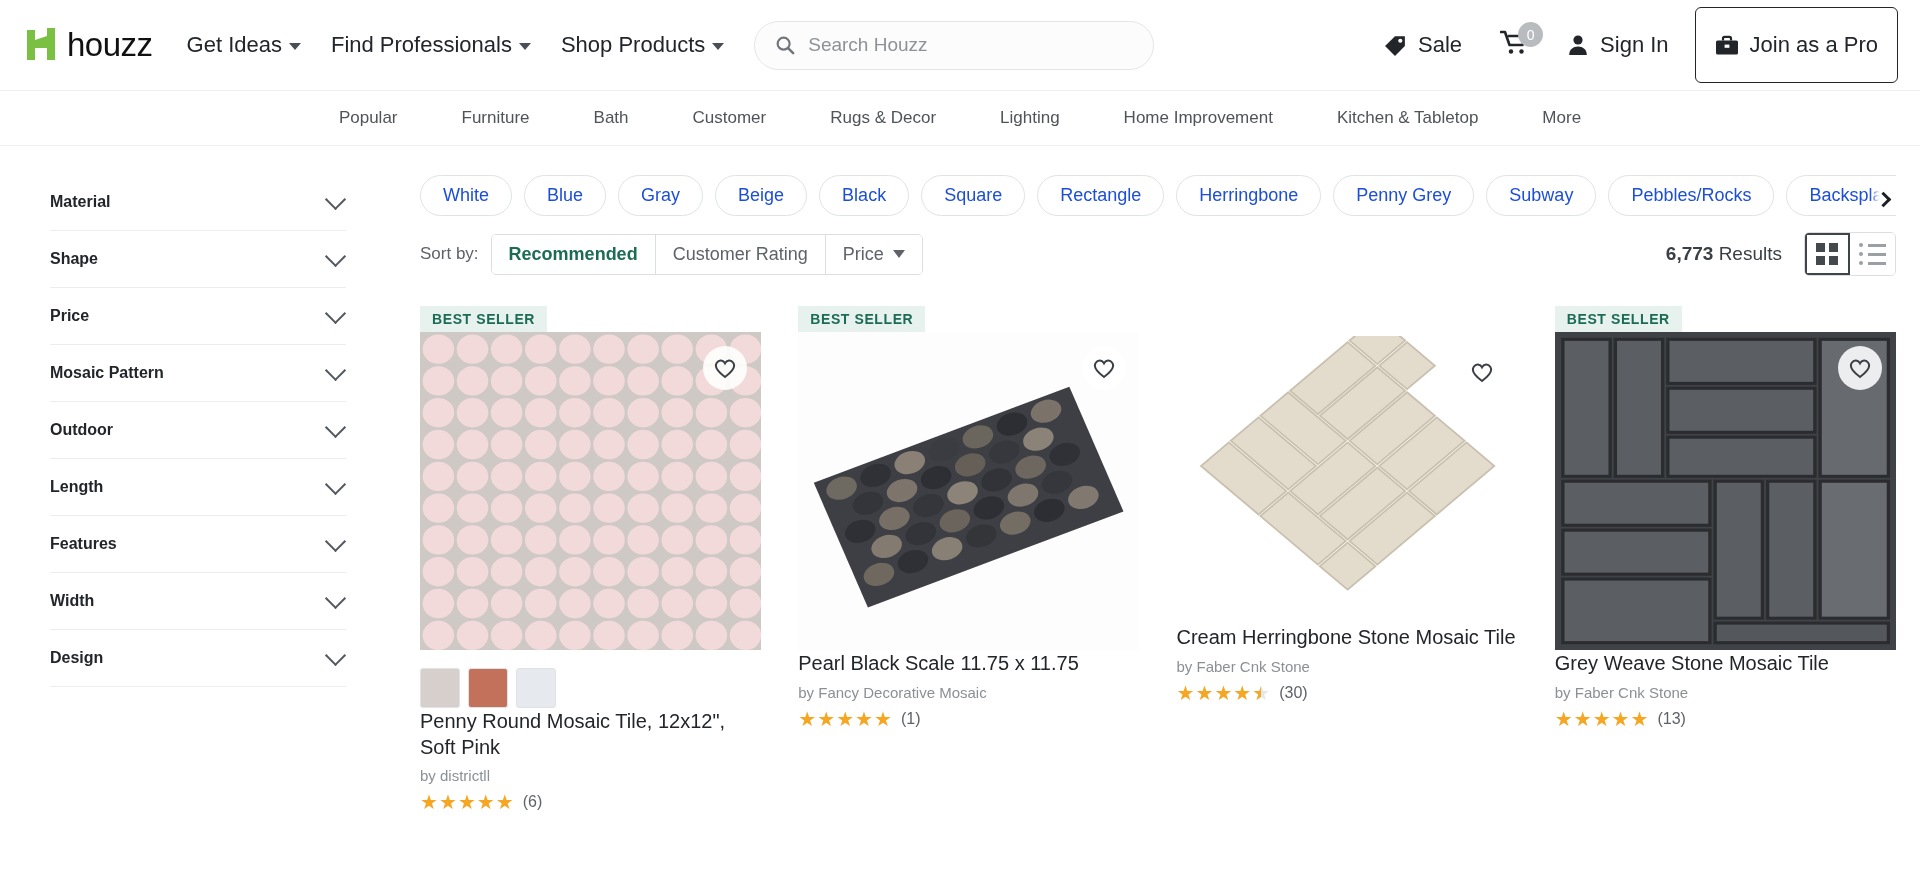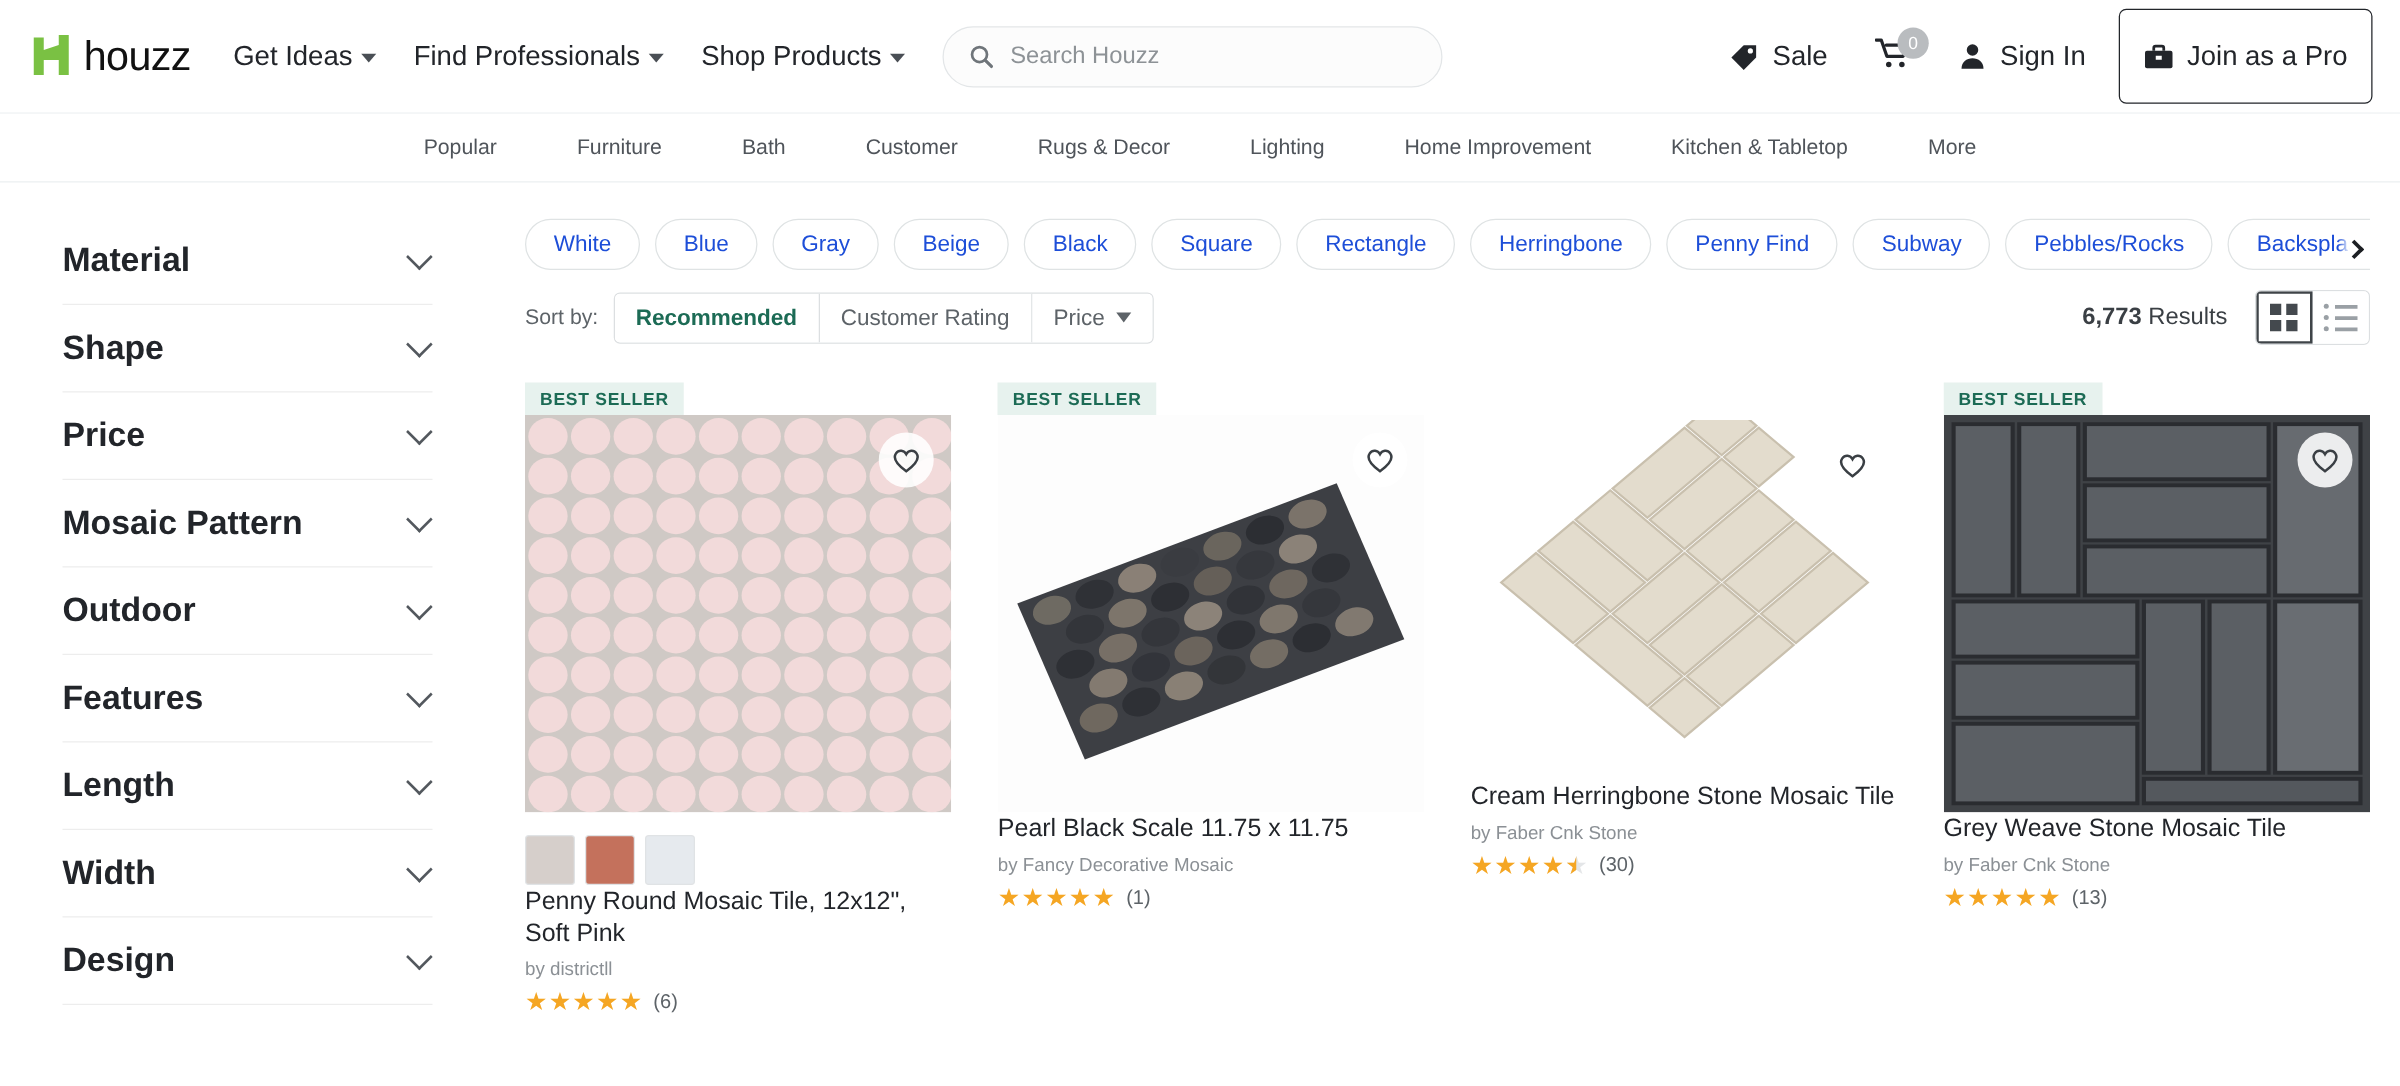--- a/index.html
+++ b/index.html
@@ -77,21 +77,21 @@
 
   
   .page { display: flex; height: calc(869px - 91px - 56px); }
 
   
   .sidebar { width: 398px; padding: 28px 52px 0 50px; flex: none; }
   .filter-row {
     display: flex; align-items: center; justify-content: space-between;
     padding: 19px 0 19px 0; border-bottom: 1px solid #ededed; cursor: pointer;
   }
-  .filter-label { font-size: 27px; font-weight: bold; color: #22252a; }
+  .filter-label { font-size: 16px; font-weight: bold; color: #22252a; }
   .chev {
     width: 15px; height: 15px; border-right: 2.5px solid #53585e; border-bottom: 2.5px solid #53585e;
     transform: rotate(45deg); margin-top: -6px; margin-right: 3px;
   }
 
   
   .main { flex: 1; padding: 0 24px 0 22px; min-width: 0; }
 
   .chip-row {
     display: flex; align-items: center; gap: 12px;
@@ -277,25 +277,25 @@
     </div>
     <div class="filter-row">
       <span class="filter-label">Mosaic Pattern</span>
       <span class="chev"></span>
     </div>
     <div class="filter-row">
       <span class="filter-label">Outdoor</span>
       <span class="chev"></span>
     </div>
     <div class="filter-row">
+      <span class="filter-label">Length</span>
+      <span class="chev"></span>
+    </div>
+    <div class="filter-row">
       <span class="filter-label">Features</span>
-      <span class="chev"></span>
-    </div>
-    <div class="filter-row">
-      <span class="filter-label">Length</span>
       <span class="chev"></span>
     </div>
     <div class="filter-row">
       <span class="filter-label">Width</span>
       <span class="chev"></span>
     </div>
     <div class="filter-row">
       <span class="filter-label">Design</span>
       <span class="chev"></span>
     </div>
@@ -305,21 +305,21 @@
 
     <div class="chip-row">
       <div class="chip">White</div>
       <div class="chip">Blue</div>
       <div class="chip">Gray</div>
       <div class="chip">Beige</div>
       <div class="chip">Black</div>
       <div class="chip">Square</div>
       <div class="chip">Rectangle</div>
       <div class="chip">Herringbone</div>
-      <div class="chip">Penny Find</div>
+      <div class="chip">Penny Grey</div>
       <div class="chip">Subway</div>
       <div class="chip">Pebbles/Rocks</div>
       <div class="chip">Backsplash</div>
       <div class="chip-arrow">
         <i></i>
       </div>
     </div>
 
     <div class="sortbar">
       <span class="sort-label">Sort by:</span>

